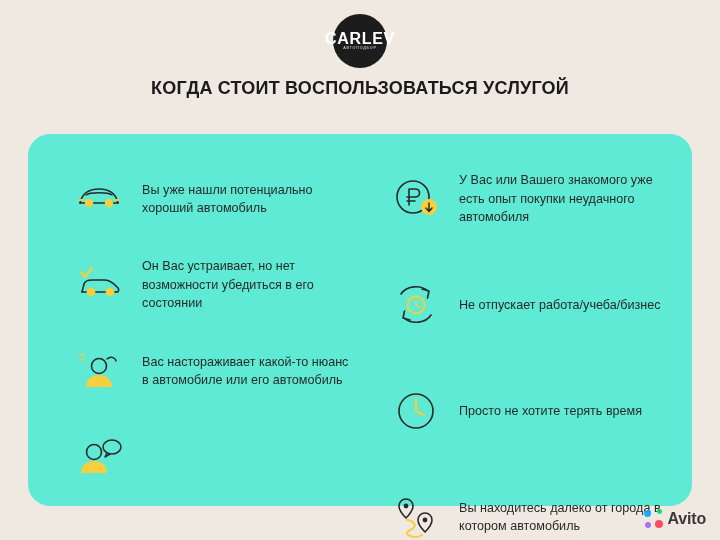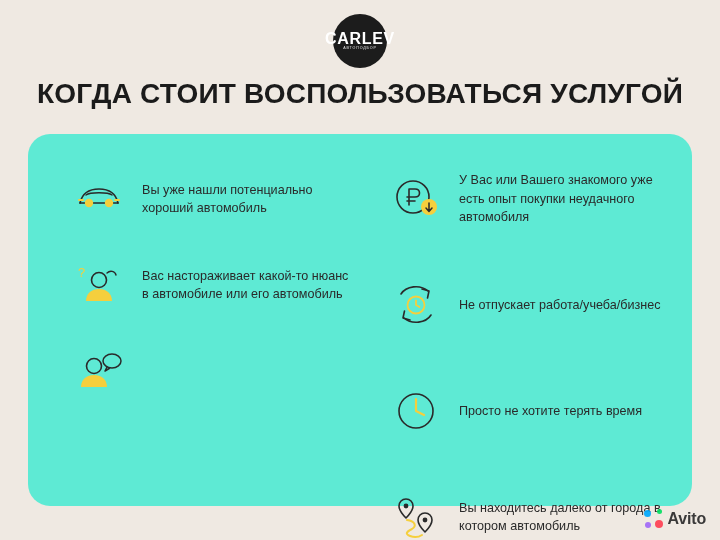--- a/index.html
+++ b/index.html
@@ -54,21 +54,21 @@
     color: #e8e8e8;
   }
 
   
   .heading {
     position: absolute;
     top: 78px;
     left: 0;
     width: 100%;
     text-align: center;
-    font-size: 28px;
+    font-size: 18px;
     font-weight: bold;
     letter-spacing: 0.2px;
     color: #1b1b1b;
   }
 
   
   .card {
     position: absolute;
     left: 28px;
     top: 134px;
@@ -177,20 +177,32 @@
               <path d="M11 13 C15 10, 33 10, 37 13" fill="none" stroke="#2a2a2a" stroke-width="1.3" stroke-linecap="round"></path>
               <circle cx="14" cy="21" r="4.2" fill="#f5cf3d"></circle>
               <circle cx="34" cy="21" r="4.2" fill="#f5cf3d"></circle>
               <path d="M4 18 L8 18" stroke="#f5cf3d" stroke-width="2" stroke-linecap="round"></path>
               <path d="M40 18 L44 18" stroke="#f5cf3d" stroke-width="2" stroke-linecap="round"></path>
             </svg>
           </div>
           <div class="item-text">Вы уже нашли потенциально хороший автомобиль</div>
         </div>
 
+        <div class="item">
+          <div class="icon-box">
+            <svg width="50" height="40" viewBox="0 0 50 40">
+              <path d="M8 27 L10 19 C11 16, 14 15, 18 15 L30 15 C34 15, 38 17, 41 20 L44 23 C45 24, 45 27, 43 27" fill="none" stroke="#2a2a2a" stroke-width="1.6" stroke-linecap="round" stroke-linejoin="round"></path>
+              <path d="M8 27 L43 27" stroke="#2a2a2a" stroke-width="1.6" stroke-linecap="round"></path>
+              <circle cx="17" cy="27" r="4.4" fill="#f5cf3d"></circle>
+              <circle cx="36" cy="27" r="4.4" fill="#f5cf3d"></circle>
+              <path d="M7 7 L11 12 L18 3" fill="none" stroke="#f5cf3d" stroke-width="2.4" stroke-linecap="round" stroke-linejoin="round"></path>
+            </svg>
+          </div>
+          <div class="item-text">Он Вас устраивает, но нет возможности убедиться в его состоянии</div>
+        </div>
 
         <div class="item">
           <div class="icon-box">
             <svg width="50" height="44" viewBox="0 0 50 44">
               <text x="4" y="14" font-family="Liberation Sans, sans-serif" font-size="13" fill="#f5cf3d">?</text>
               <circle cx="25" cy="17" r="7.5" fill="none" stroke="#2a2a2a" stroke-width="1.6"></circle>
               <path d="M12 38 C12 30, 18 26, 25 26 C32 26, 38 30, 38 38 Z" fill="#f5cf3d"></path>
               <path d="M33 10 C36 7, 41 8, 42 12" fill="none" stroke="#2a2a2a" stroke-width="1.4" stroke-linecap="round"></path>
             </svg>
           </div>

